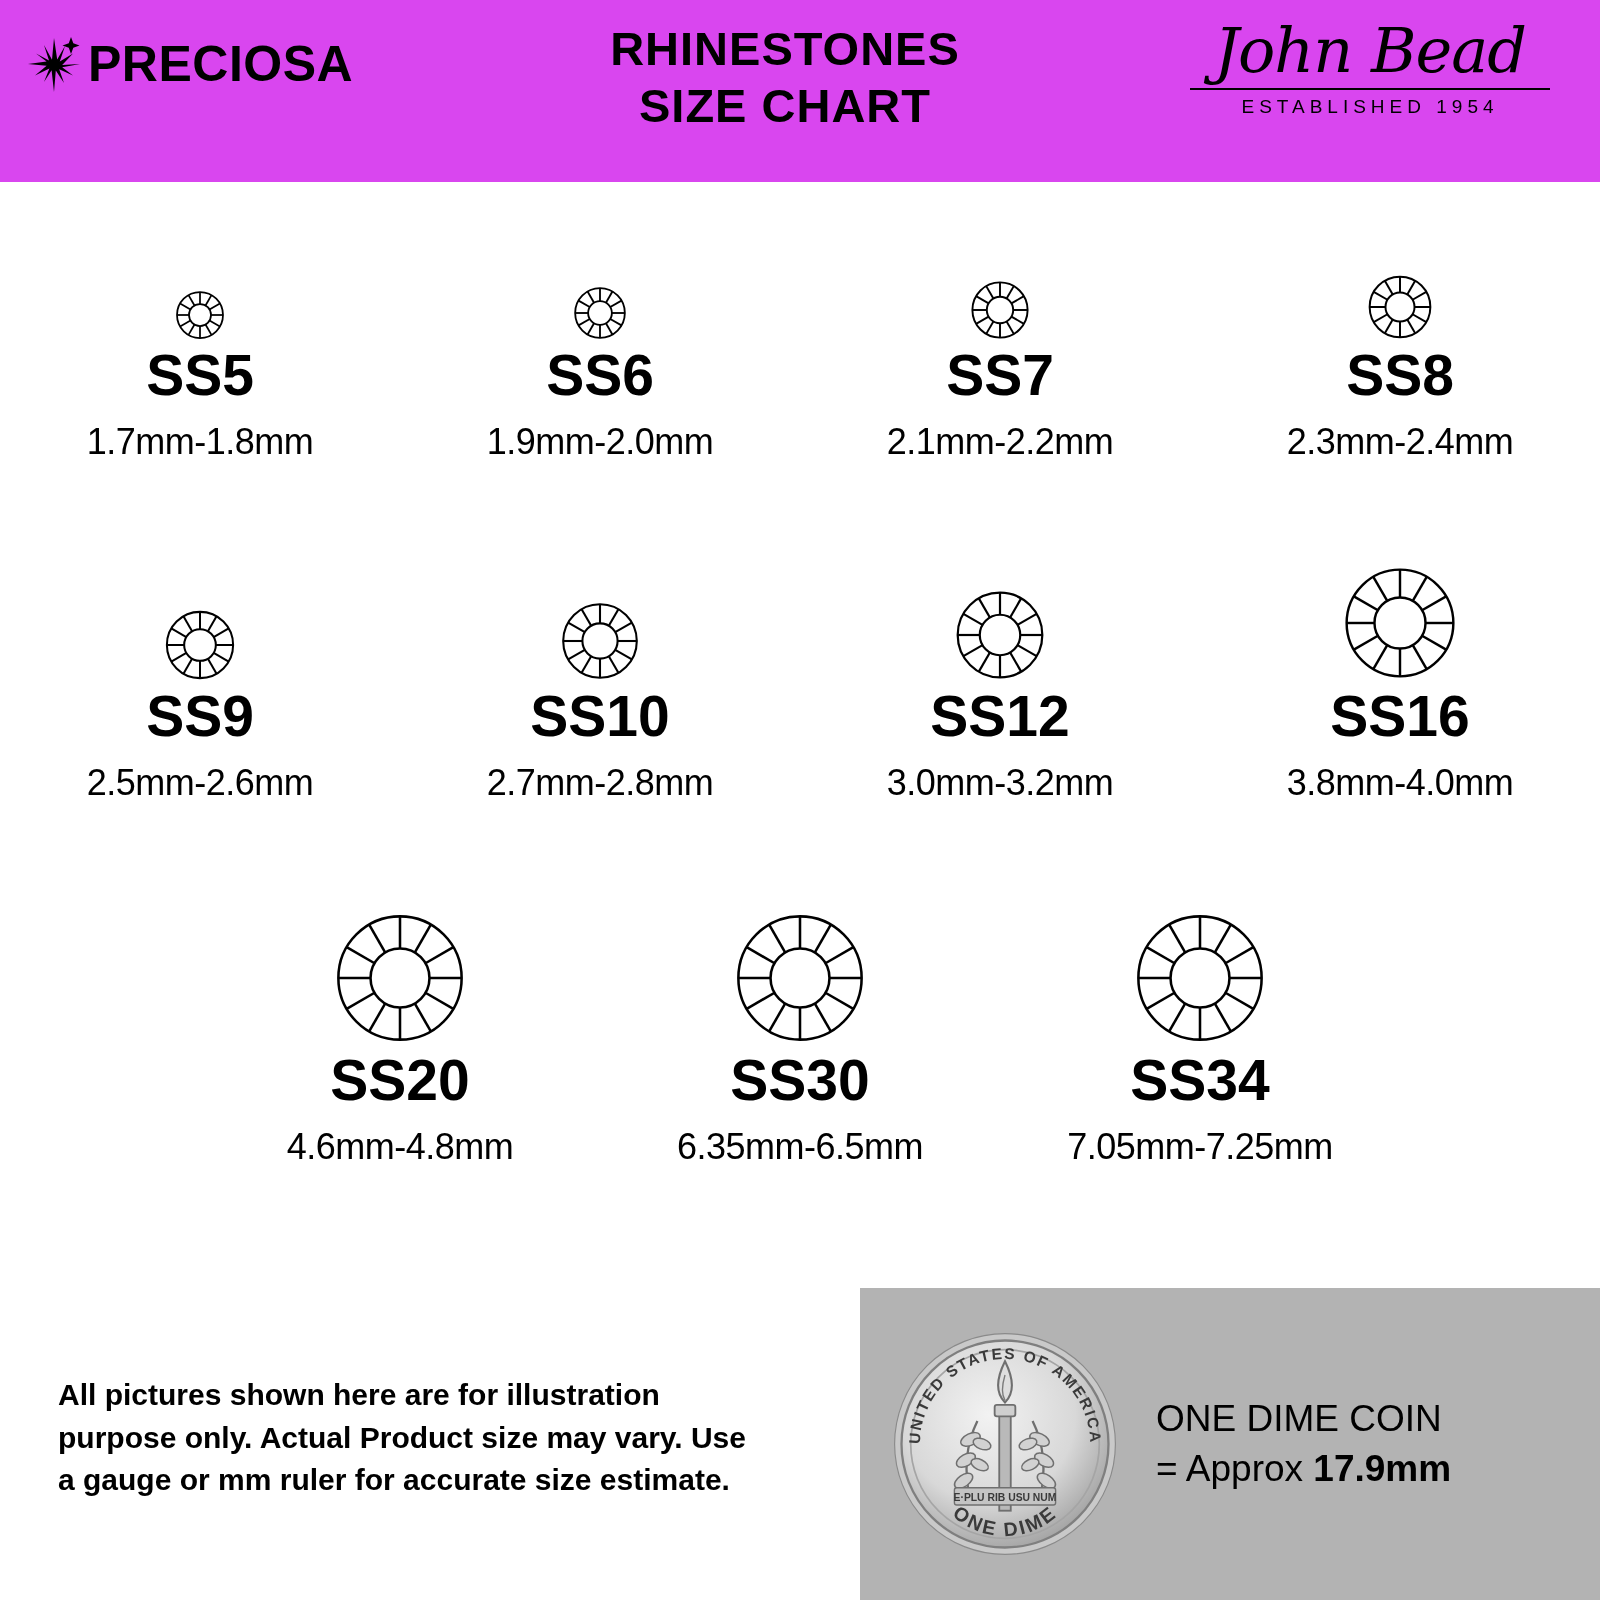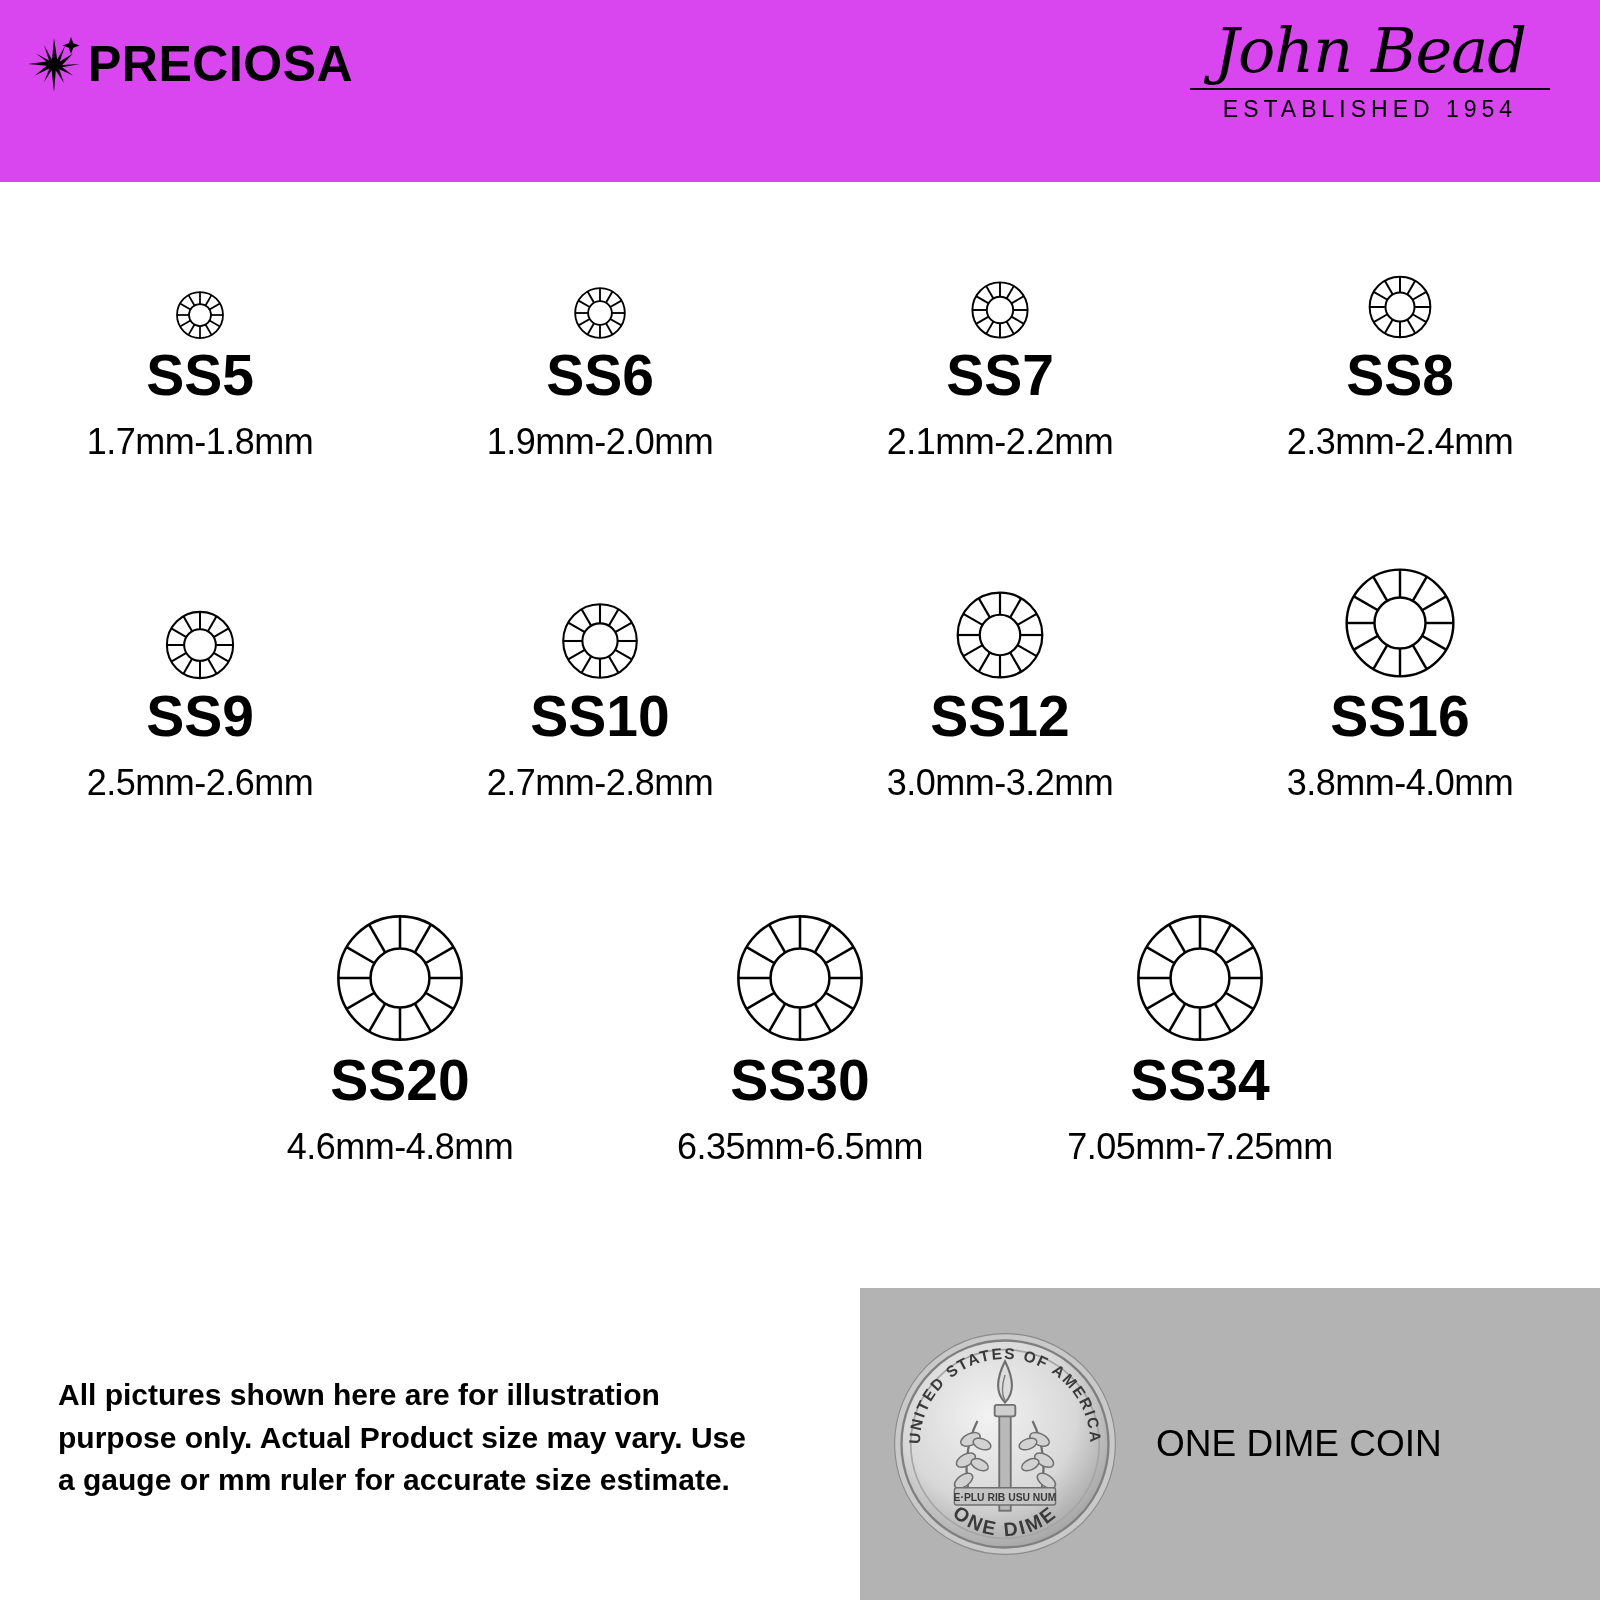--- a/index.html
+++ b/index.html
@@ -72,21 +72,21 @@
     line-height: 1;
     letter-spacing: -1px;
   }
   .brand-right .rule {
     width: 100%;
     height: 2px;
     background: #000;
     margin: 6px 0 6px 0;
   }
   .brand-right .est {
-    font-size: 23px;
+    font-size: 19px;
     letter-spacing: 5px;
     font-family: "Liberation Sans", sans-serif;
   }
 
   
   .stone-grid {
     position: absolute;
     top: 270px;
     left: 0;
     width: 1340px;
@@ -174,20 +174,24 @@
       <svg width="60" height="60" viewBox="0 0 60 60">
         <g fill="#000">
           <path d="M30 4 L33.2 25.5 L41 12 L35.8 27.6 L49 19.5 L38.2 31 L56 30 L38.2 33.2 L49 41.5 L35.2 35.2 L40 49 L31.8 36.6 L30 58 L27.6 36.2 L20 48 L25.4 34.6 L11 41.5 L22.6 31.8 L4 30 L22.6 27.4 L12 19.5 L25 26.4 L20 11 L28 25.8 Z"></path>
           <path d="M47 3 L49.3 9.3 L55.5 11.5 L49.3 13.8 L47 20 L44.8 13.8 L38.5 11.5 L44.8 9.3 Z"></path>
         </g>
       </svg>
     </span>
     <span class="brand-name">PRECIOSA</span>
   </div>
 
+  <div class="header-title">
+    <div>RHINESTONES</div>
+    <div>SIZE CHART</div>
+  </div>
 
   <div class="brand-right">
     <div class="script">John Bead</div>
     <div class="rule"></div>
     <div class="est">ESTABLISHED 1954</div>
   </div>
 
 </div>
 
 <div class="stone-grid">
@@ -526,14 +530,17 @@
       <text font-family="'Liberation Sans', sans-serif" font-size="13.5" font-weight="bold" fill="#3a3a3a" letter-spacing="1.6">
         <textPath href="#topArc" startOffset="50%" text-anchor="middle">UNITED STATES OF AMERICA</textPath>
       </text>
       <text font-family="'Liberation Sans', sans-serif" font-size="17" font-weight="bold" fill="#3a3a3a" letter-spacing="2.2">
         <textPath href="#botArc" startOffset="50%" text-anchor="middle">ONE DIME</textPath>
       </text>
     </svg>
   </div>
   <div class="coin-text">
     <div>ONE DIME COIN</div>
+    <div>
+      <span>= Approx </span><span class="bold">17.9mm</span>
+    </div>
   </div>
 </div>
 
 </body></html>

